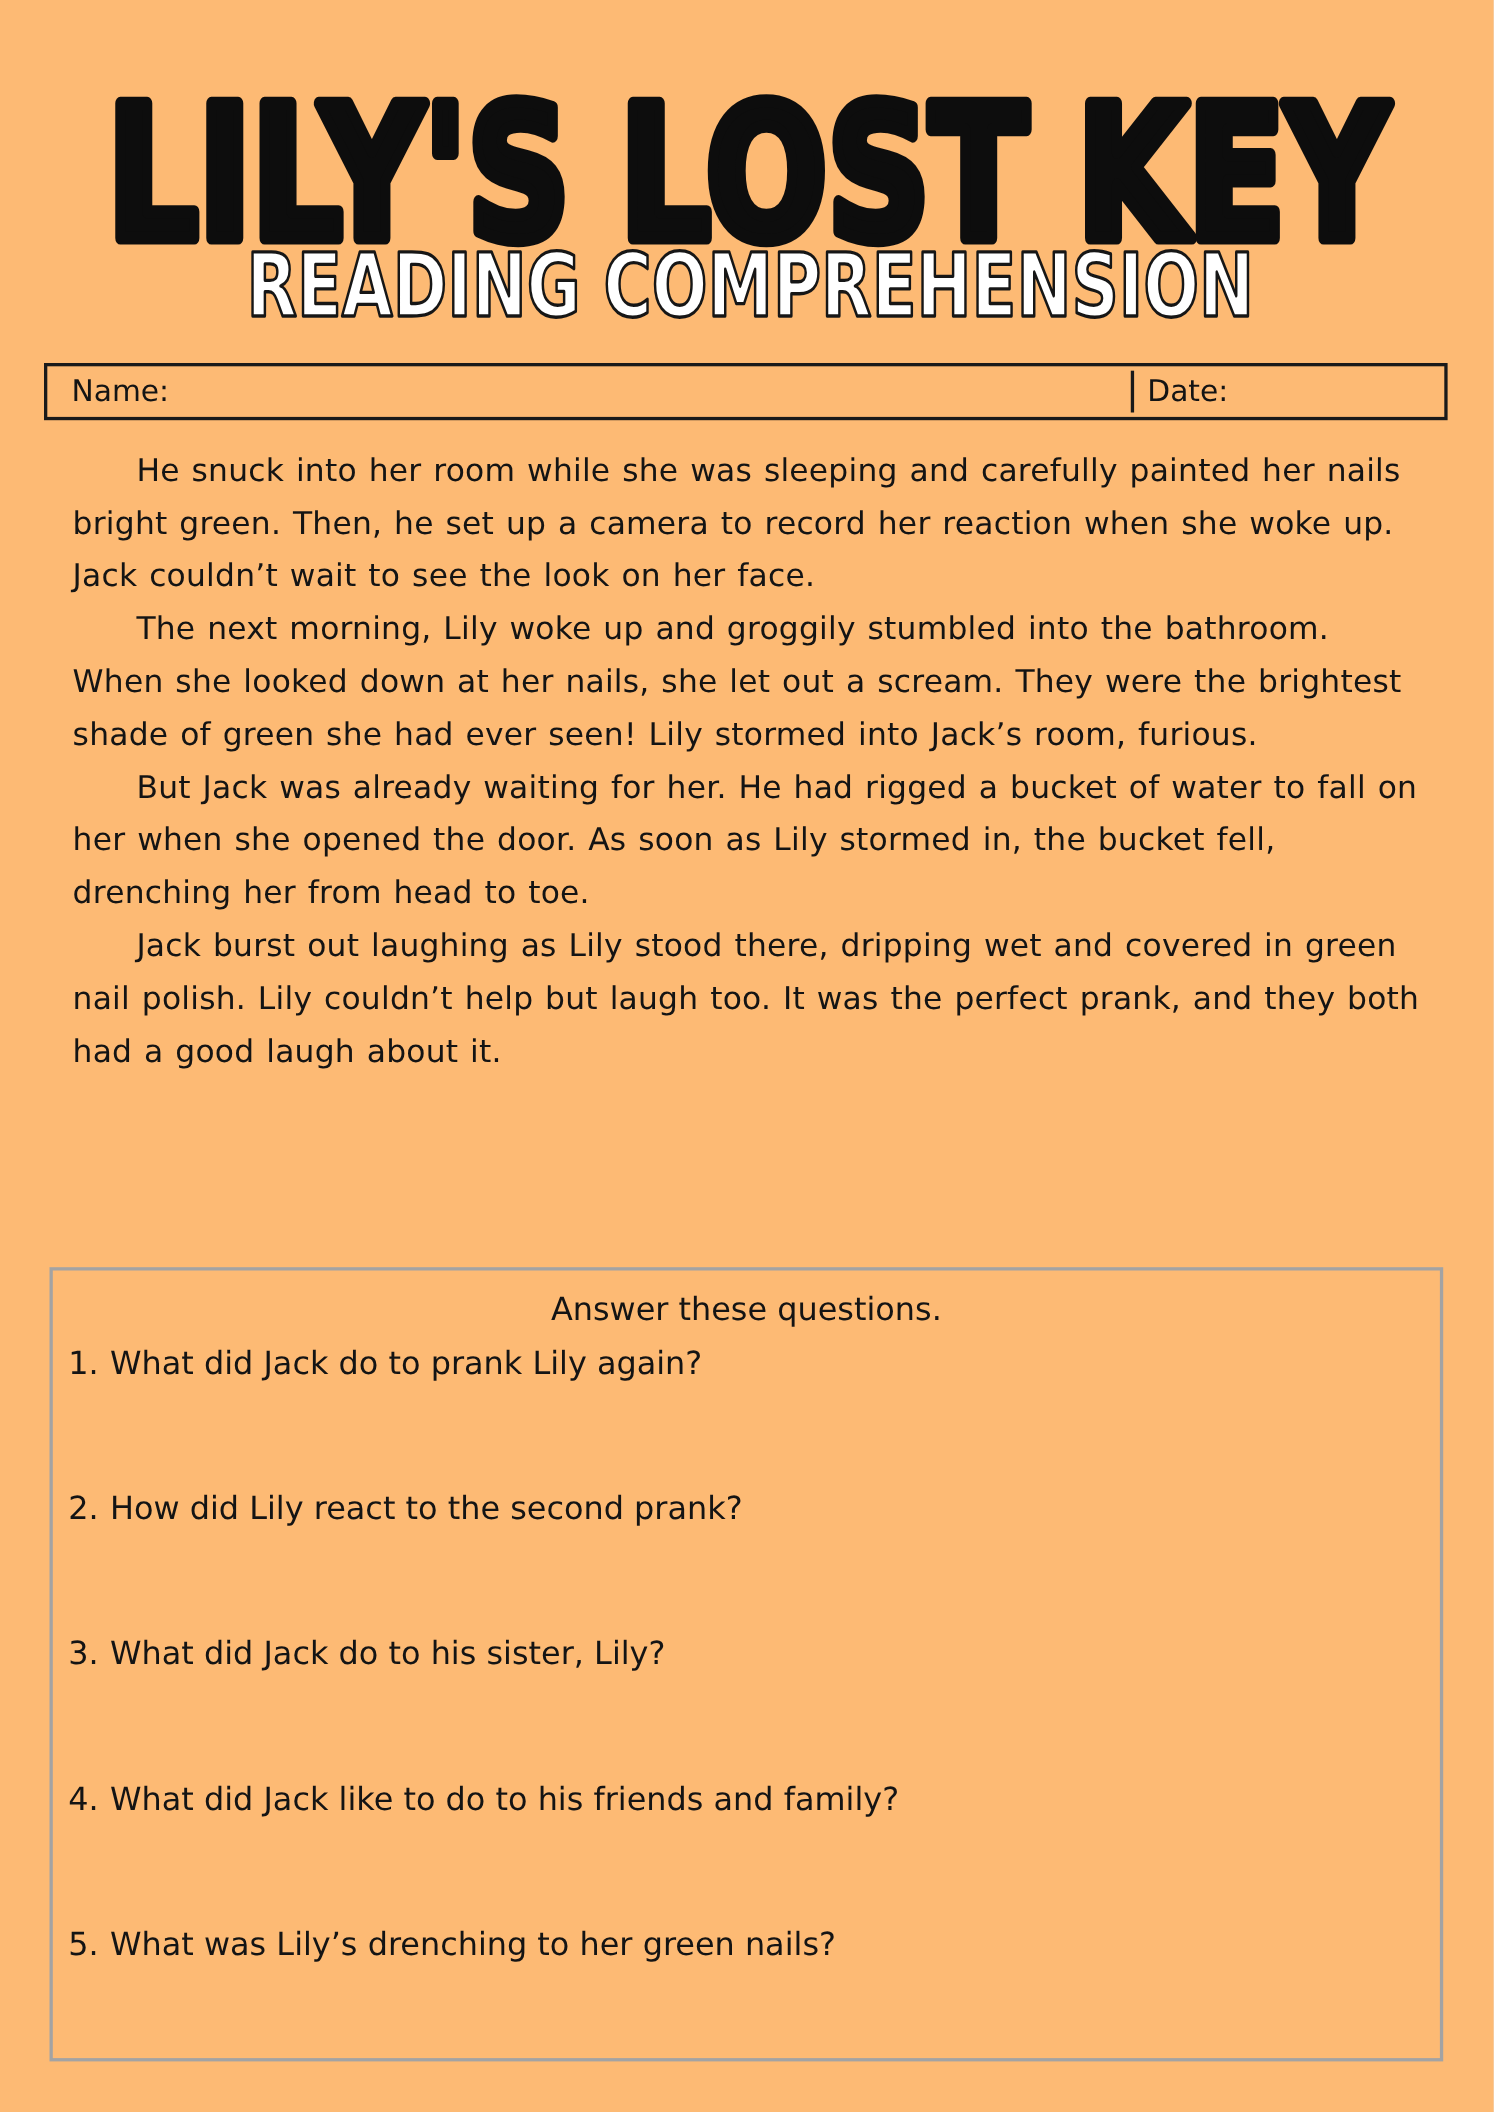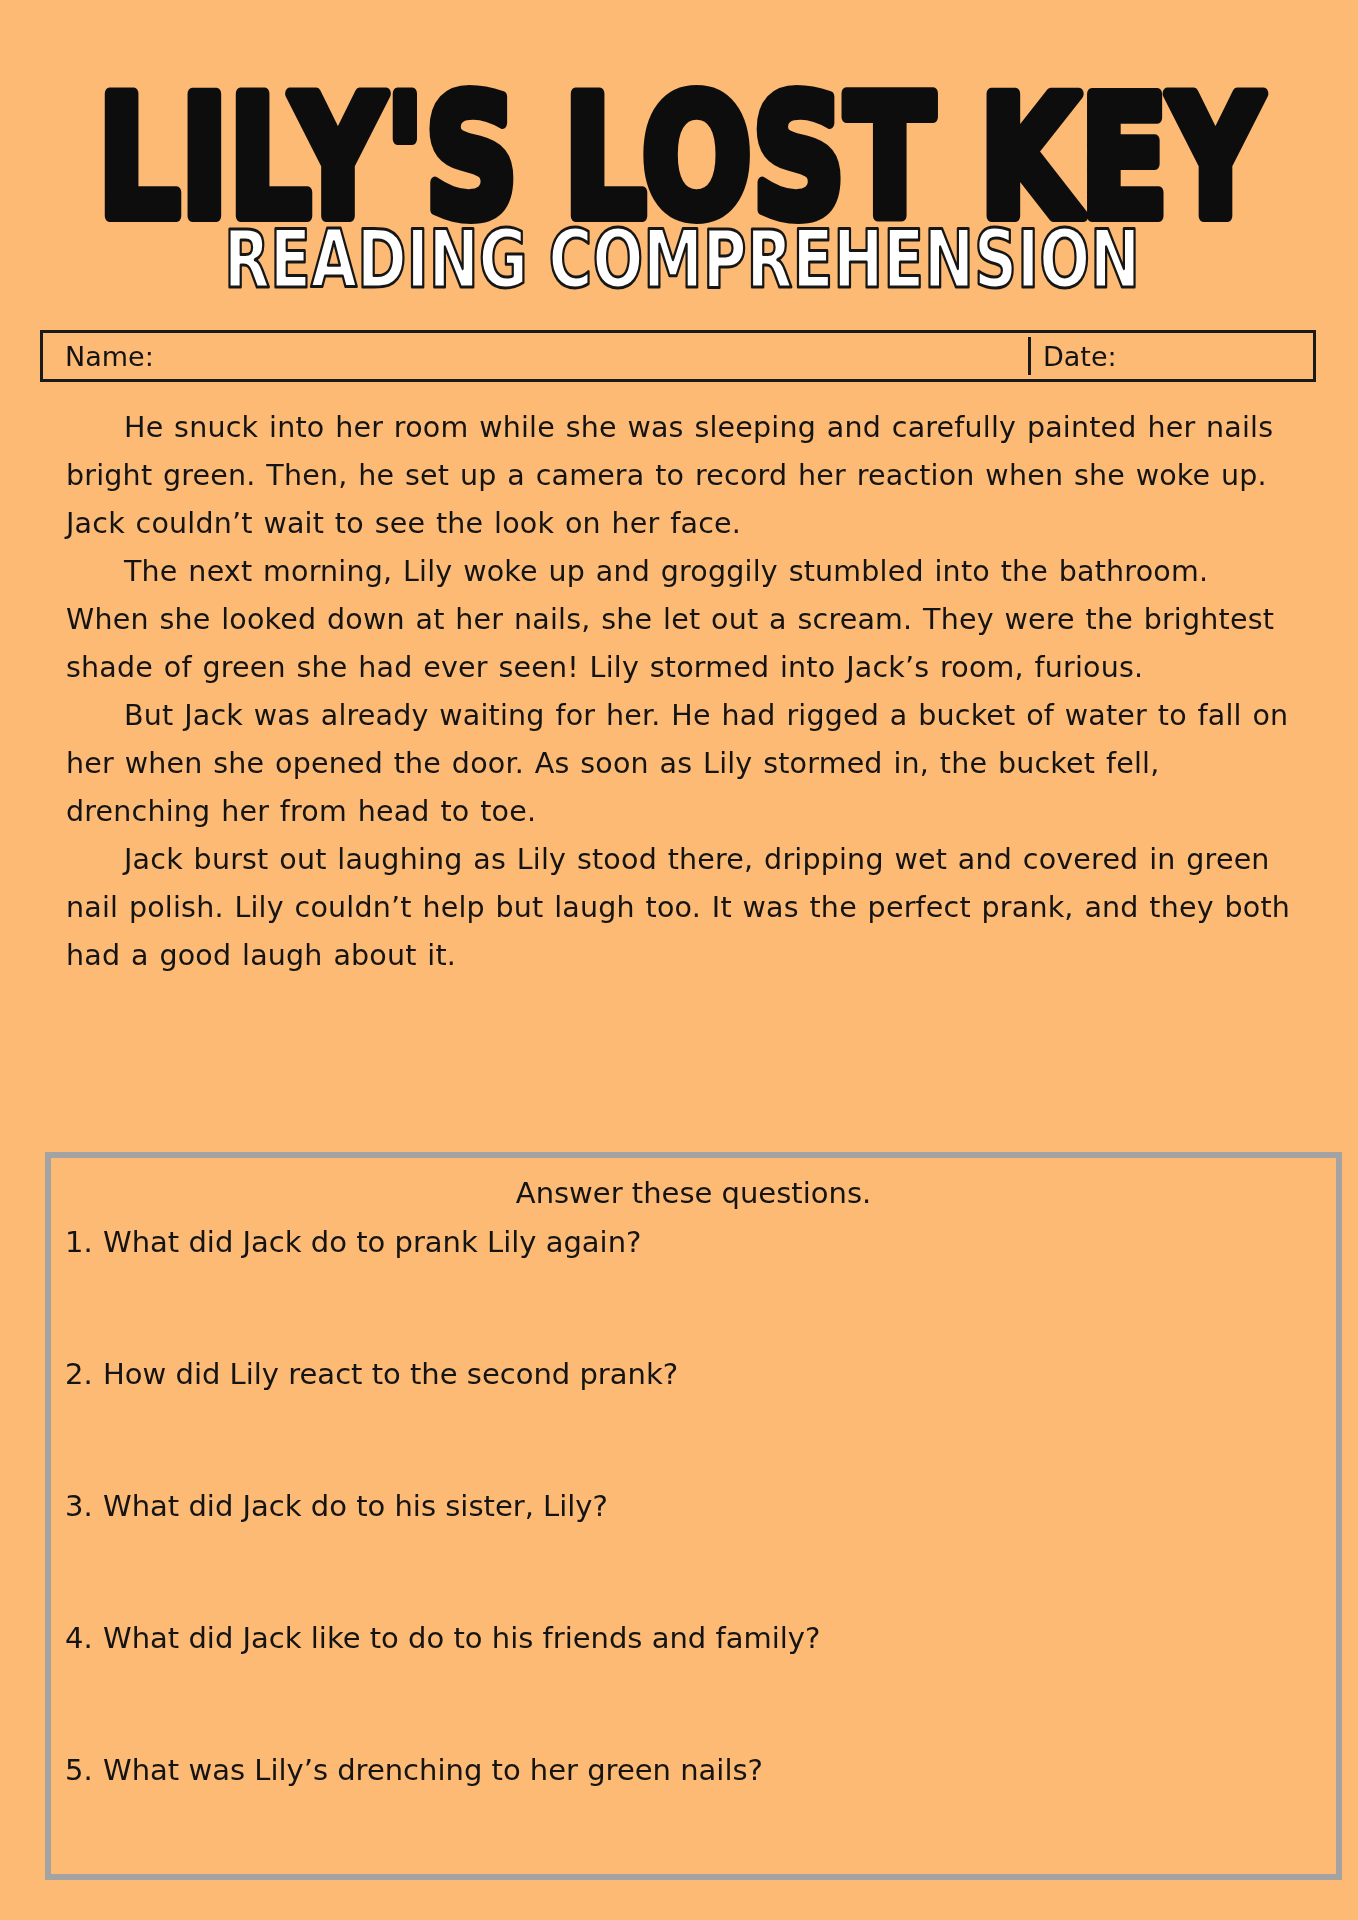--- a/index.html
+++ b/index.html
@@ -95,22 +95,21 @@
     text-indent: 58px;
   }
 
   
   .qbox {
     position: absolute;
     top: 1152px;
     left: 45px;
     width: 1261px;
     height: 716px;
-    border: 6px solid #a3a3a3;
-    padding-left: 24px;
+    border: 3px solid #a3a3a3;
   }
   .qbox .qheading {
     position: absolute;
     top: 18px;
     left: 0;
     width: 100%;
     text-align: center;
     font-size: 29px;
   }
   .question-row {

